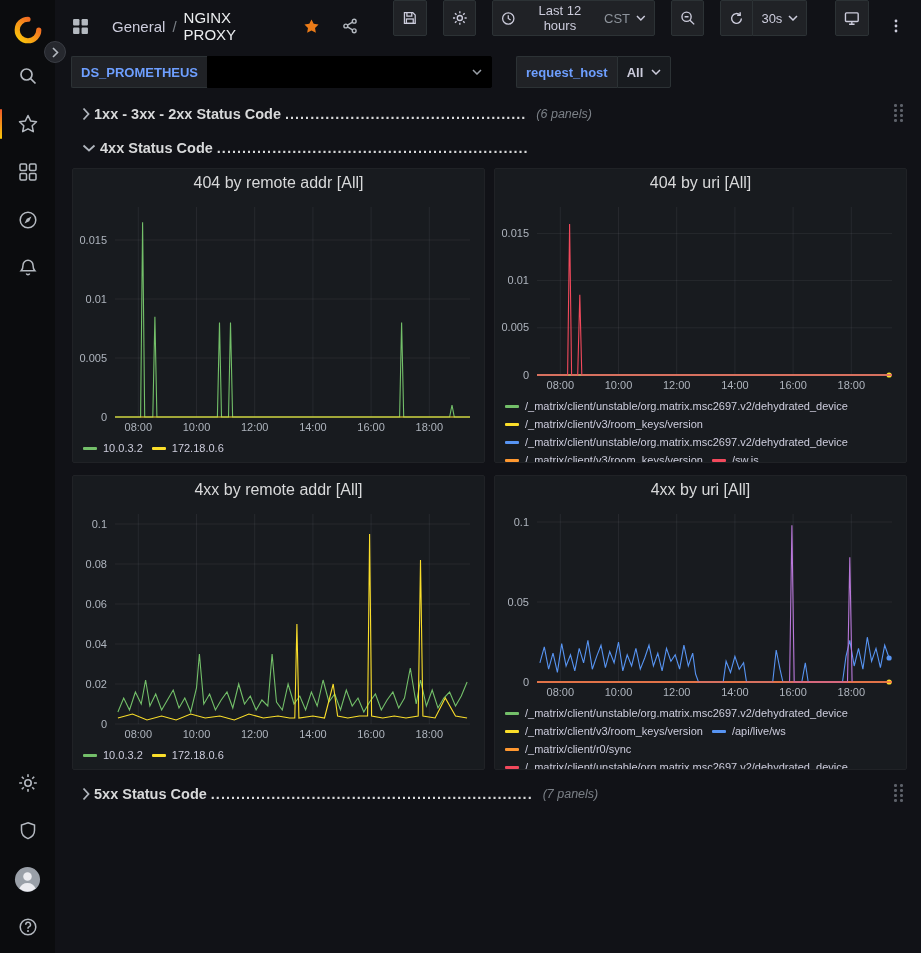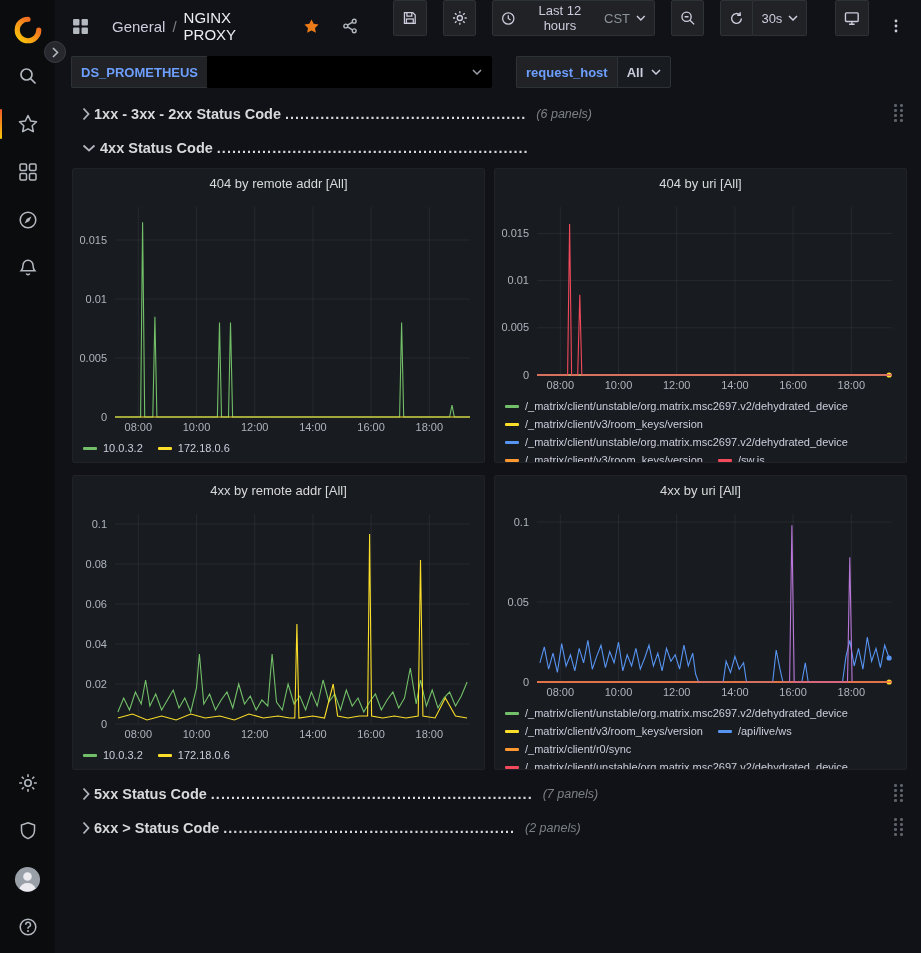--- a/index.html
+++ b/index.html
@@ -55,27 +55,27 @@
   .row-header { height:28px; display:flex; align-items:center; gap:4px; padding:0 4px 0 10px; margin-bottom:6px; cursor:pointer; position:relative; }
   .row-title { font-size:14.5px; font-weight:700; color:#d8d9da; white-space:nowrap; }
   .row-dots { font-size:14.5px; font-weight:700; color:#d8d9da; letter-spacing:1px; white-space:nowrap; overflow:hidden; }
   .row-count { font-size:12.5px; font-style:italic; color:#7b8087; margin-left:6px; white-space:nowrap; }
   .drag-handle { margin-left:auto; display:grid; grid-template-columns:3px 3px; grid-auto-rows:5px; gap:0 3px; opacity:.6; cursor:grab; }
   .drag-handle i { width:2.5px; height:2.5px; border-radius:50%; background:#9096a0; }
 
   .panels { display:grid; grid-template-columns:1fr 1fr; grid-auto-rows:295px; gap:12px 9px; margin-bottom:10px; }
   .panel { background:#181b1f; border:1px solid #202226; border-radius:2px; display:flex; flex-direction:column; overflow:hidden; }
   .panel-title { height:28px; flex:none; display:flex; align-items:center; justify-content:center;
-    font-size:13px; font-weight:500; color:#d8d9da; cursor:pointer; }
+    font-size:16px; font-weight:500; color:#d8d9da; cursor:pointer; }
   svg.chart { width:100%; display:block; flex:none; }
   .chart-tall { height:238px; }
   .chart-short { height:196px; }
   .gl { stroke:rgba(204,204,220,0.08); stroke-width:1; }
   .tk { fill:#aeb4bd; font-size:11px; font-family:"Liberation Sans", sans-serif; }
-  .legend { padding:4px 10px 0 10px; display:flex; flex-wrap:wrap; column-gap:15px; font-size:11px; color:#ccccdc; }
+  .legend { padding:4px 10px 0 10px; display:flex; flex-wrap:wrap; column-gap:9px; font-size:11px; color:#ccccdc; }
   .legend-item { display:flex; align-items:center; gap:6px; height:18px; white-space:nowrap; cursor:pointer; }
   .swatch { width:14px; height:3px; border-radius:1px; flex:none; }
 </style>
 </head>
 <body>
 
 <div class="app">
 
   <aside class="sidebar">
     <div class="logo-wrap">
@@ -530,34 +530,16 @@
             <i></i>
             <i></i>
             <i></i>
             <i></i>
             <i></i>
             <i></i>
             <i></i>
           </span>
       </div>
 
-      <div class="row-header">
-        <svg viewBox="0 0 8 14" width="8" height="14">
-          <polyline points="1.5,1.5 6.5,7 1.5,12.5" fill="none" stroke="#b0b5bd" stroke-width="1.8"></polyline>
-        </svg>
-        <span class="row-title">6xx &gt; Status Code</span>
-        <span class="row-dots">..........................................................</span>
-        <span class="row-count">(2 panels)</span>
-        <span class="drag-handle">
-            <i></i>
-            <i></i>
-            <i></i>
-            <i></i>
-            <i></i>
-            <i></i>
-            <i></i>
-            <i></i>
-          </span>
-      </div>
 
     </div>
   </div>
 </div>
 
 </body></html>

